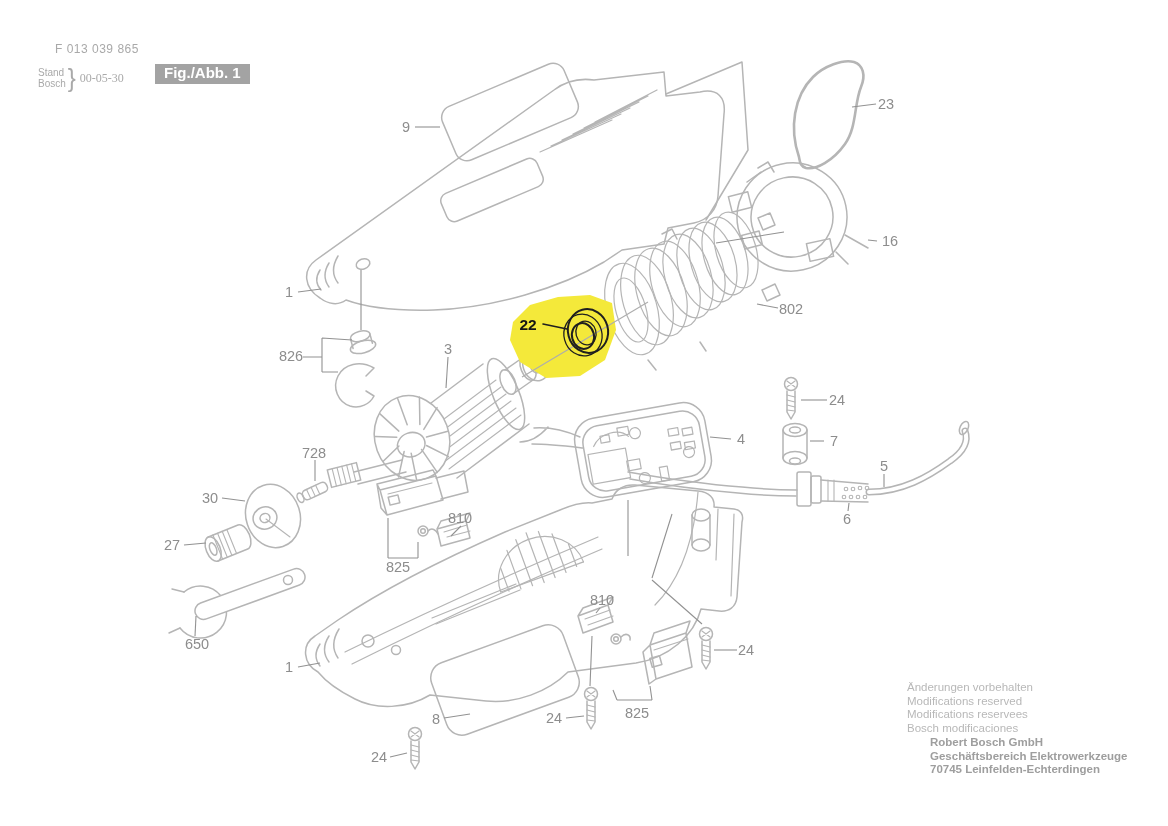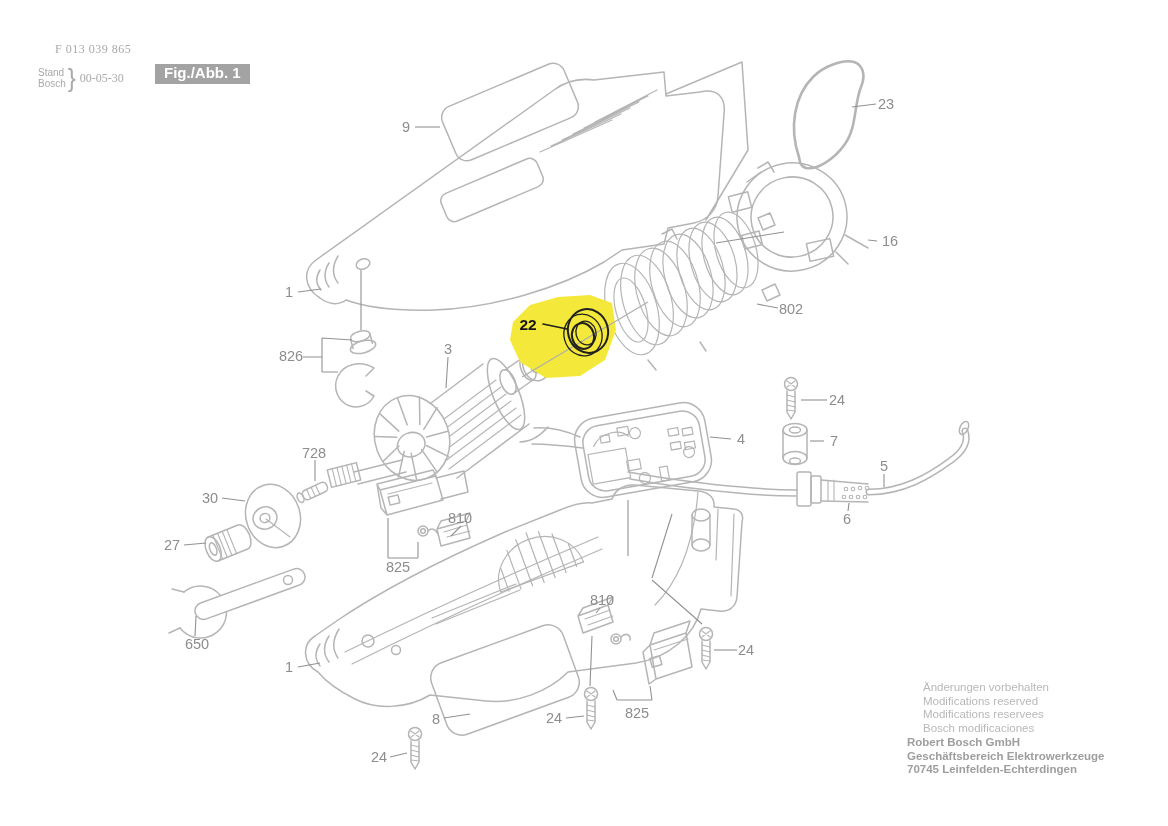--- a/index.html
+++ b/index.html
@@ -1,28 +1,28 @@
 <!DOCTYPE html>
 <html><head>
 <meta charset="utf-8">
 <style>
   html,body{margin:0;padding:0;background:#fff;}
   .page{position:relative;width:1168px;height:826px;background:#fff;overflow:hidden;
         font-family:"Liberation Sans",sans-serif;}
-  .hdr{position:absolute;left:55px;top:42px;color:#a9a9a9;font-family:Liberation Serif, serif;}
+  .hdr{position:absolute;left:55px;top:42px;color:#a9a9a9;}
   .doc-number{font-size:12px;letter-spacing:.5px;}
   .stand-row{position:absolute;left:38px;top:64px;color:#a9a9a9;display:flex;align-items:center;}
   .stand-col{font-size:10px;line-height:11px;}
   .brace{font-size:24px;font-weight:400;margin:0 4px 0 2px;transform:scaleY(1.1);}
   .date{font-size:12px;font-family:Liberation Serif, serif;}
   .fig-badge{position:absolute;left:155px;top:64px;background:#a3a3a3;color:#fff;
              font-size:15px;font-weight:bold;padding:0 9px 3px 9px;}
   .ftr{position:absolute;left:907px;top:681px;font-size:11.5px;line-height:13.7px;}
-  .ftr .lt{color:#b8b8b8;margin-left:16px;}
-  .ftr .bd{color:#9e9e9e;font-weight:bold;}
+  .ftr .lt{color:#b8b8b8;}
+  .ftr .bd{color:#9e9e9e;font-weight:bold;margin-left:23px;}
   svg{position:absolute;left:0;top:0;}
   .plabel{font-size:14.5px;fill:#8d8d8d;text-anchor:middle;}
   .plabel-dark{font-size:15.5px;font-weight:bold;fill:#151515;text-anchor:middle;}
 </style>
 </head>
 <body>
 
 <div class="page">
 
   <div class="hdr doc-number">F 013 039 865</div>

